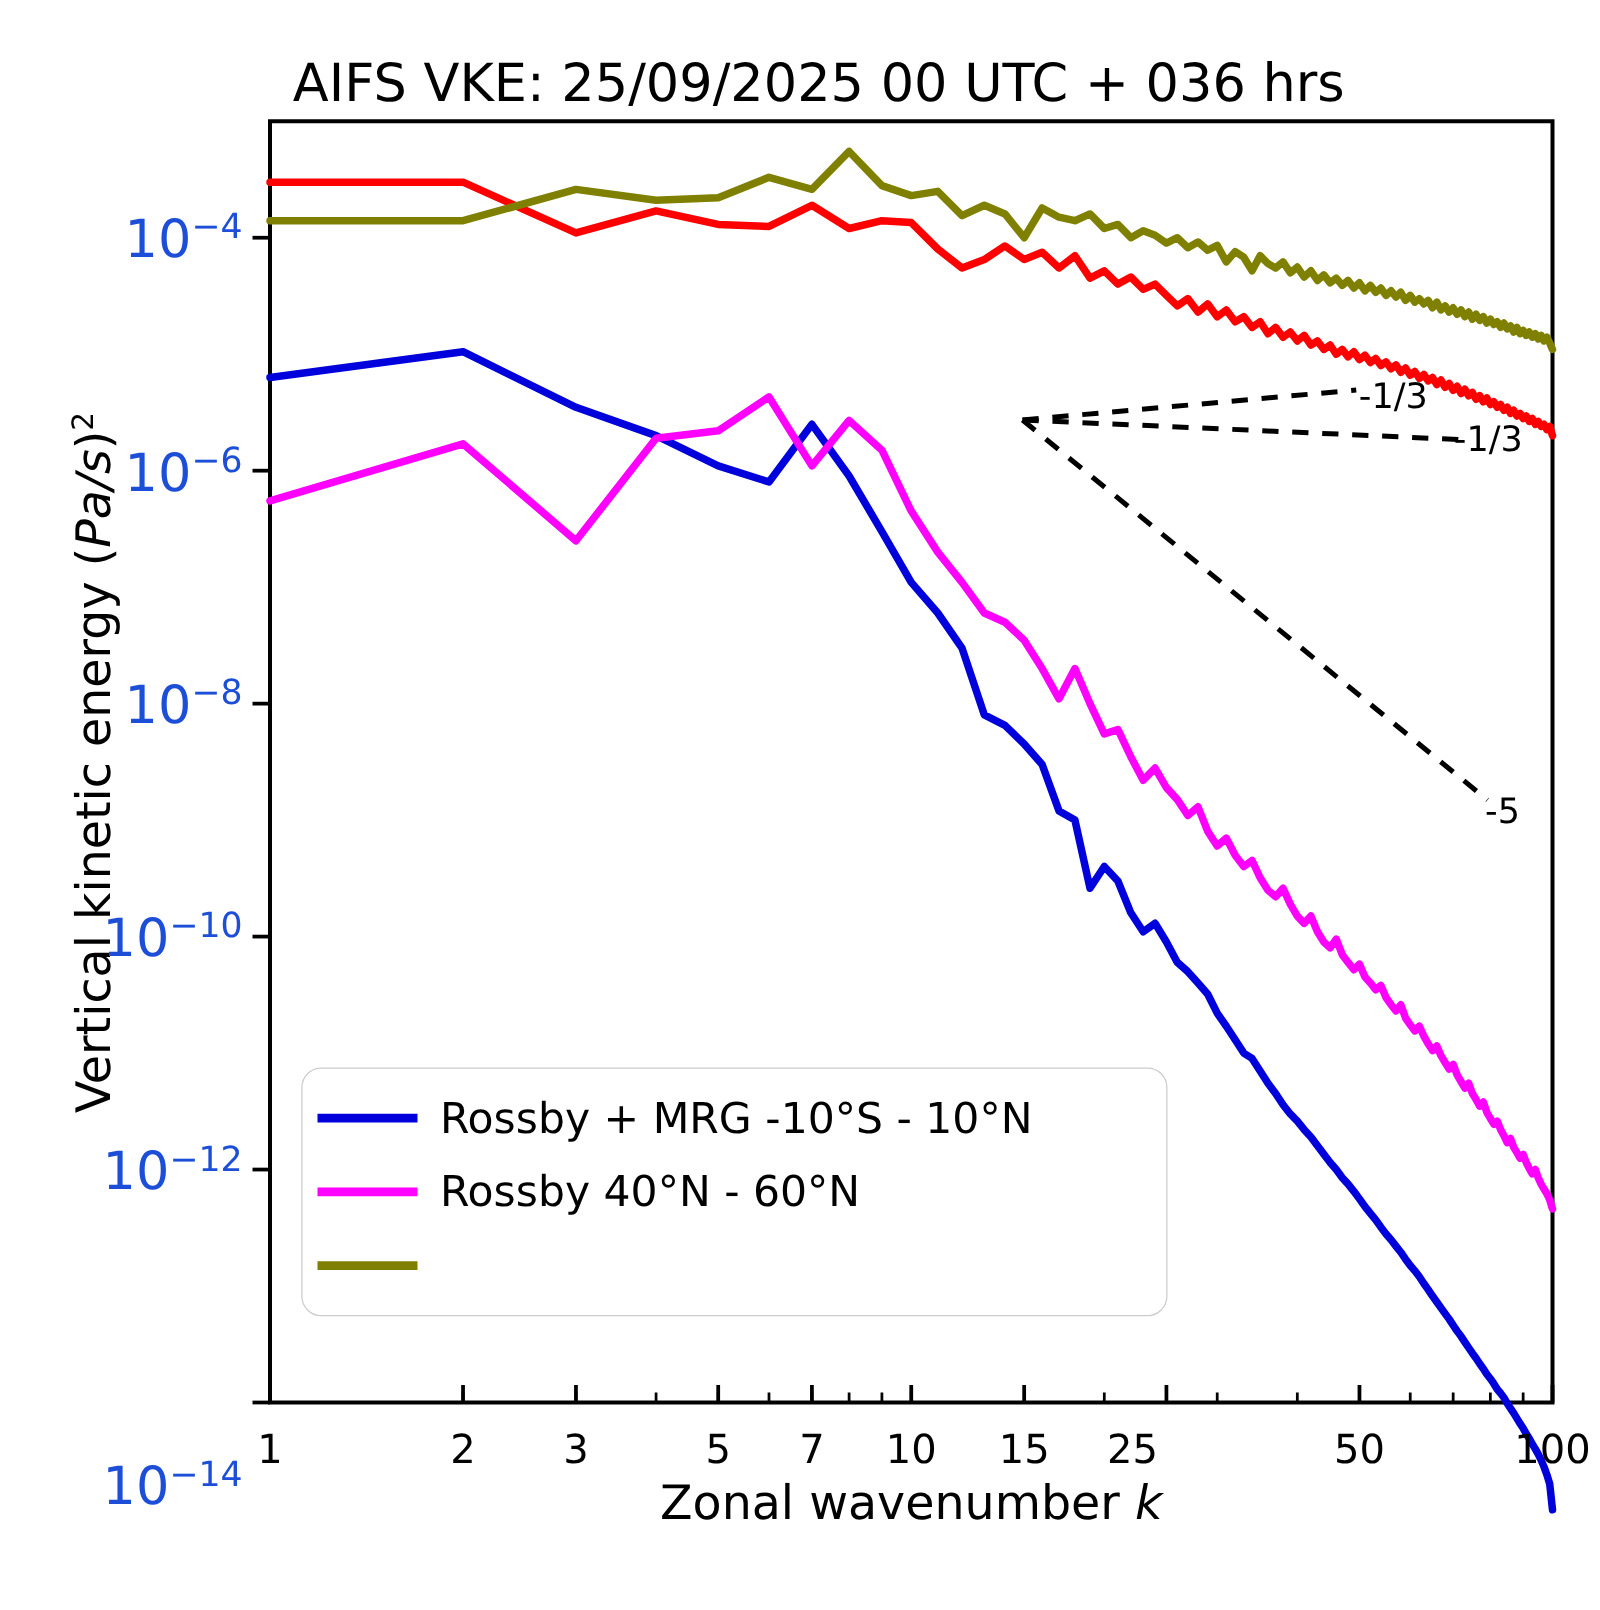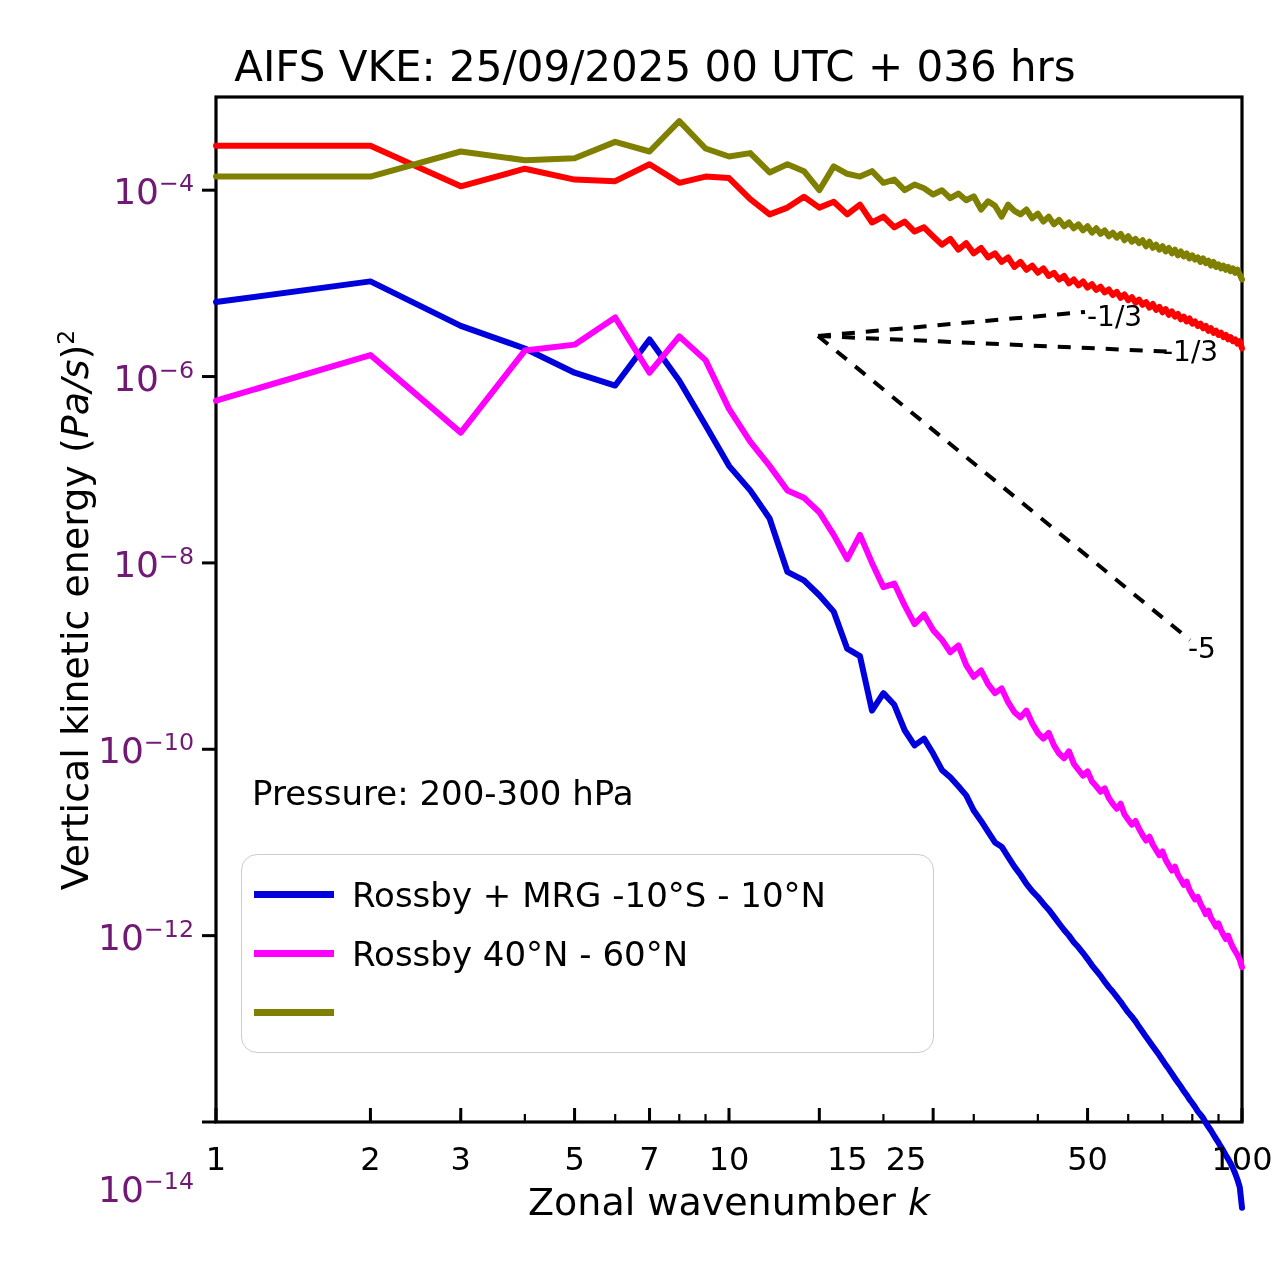--- a/index.html
+++ b/index.html
@@ -27,21 +27,21 @@
 
   .xlabel{
     position:absolute;left:216px;top:1180px;width:1026px;text-align:center;
     font-size:38px;color:#000;
   }
   .xlabel i{font-style:italic;}
 
   svg.plot{position:absolute;left:0;top:0;}
 
   .ytick-lab{
-    position:absolute;font-size:36px;color:#701a75;
+    position:absolute;font-size:42px;color:#1d4ed8;
     text-align:right;white-space:nowrap;
     transform:translateY(-50%);
   }
   .ytick-lab sup{font-size:0.66em;vertical-align:super;}
   .xtick-lab{
     position:absolute;font-size:32px;color:#000;
     text-align:center;white-space:nowrap;
     transform:translateX(-50%);
   }
 
@@ -134,27 +134,26 @@
       <div class="ytick-lab" style="top: 935.636px; left: 0px; width: 194px;">10<sup>−12</sup></div>
       <div class="ytick-lab" style="top: 1188px; left: 0px; width: 194px;">10<sup>−14</sup></div>
     </div>
   <div id="xtick-host">
       <div class="xtick-lab" style="left: 216px; top: 1140px;">1</div>
       <div class="xtick-lab" style="left: 370.428px; top: 1140px;">2</div>
       <div class="xtick-lab" style="left: 460.763px; top: 1140px;">3</div>
       <div class="xtick-lab" style="left: 574.572px; top: 1140px;">5</div>
       <div class="xtick-lab" style="left: 649.535px; top: 1140px;">7</div>
       <div class="xtick-lab" style="left: 729px; top: 1140px;">10</div>
-      <div class="xtick-lab" style="left: 819.335px; top: 1140px; margin-left: 28px;">15</div>
+      <div class="xtick-lab" style="left: 819.335px; top: 1140px;">15</div>
       <div class="xtick-lab" style="left: 906px; top: 1140px;">25</div>
       <div class="xtick-lab" style="left: 1087.57px; top: 1140px;">50</div>
       <div class="xtick-lab" style="left: 1242px; top: 1140px;">100</div>
     </div>
 
-  <div class="annot-pressure" style="left:252px;top:773px;">Pressure: 200-300 hPa</div>
 
   <div id="slope-host">
       <div class="slope-lab" style="left: 1087px; top: 300px;">-1/3</div>
       <div class="slope-lab" style="left: 1163px; top: 335px;">-1/3</div>
       <div class="slope-lab" style="left: 1188px; top: 632px;">-5</div>
     </div>
 
   <div class="legend-box" id="legend-box" style="left:241px;top:854px;width:693px;">
       <div class="legend-row">
         <span class="legend-swatch" style="border-top-color: rgb(0, 0, 221);"></span>

